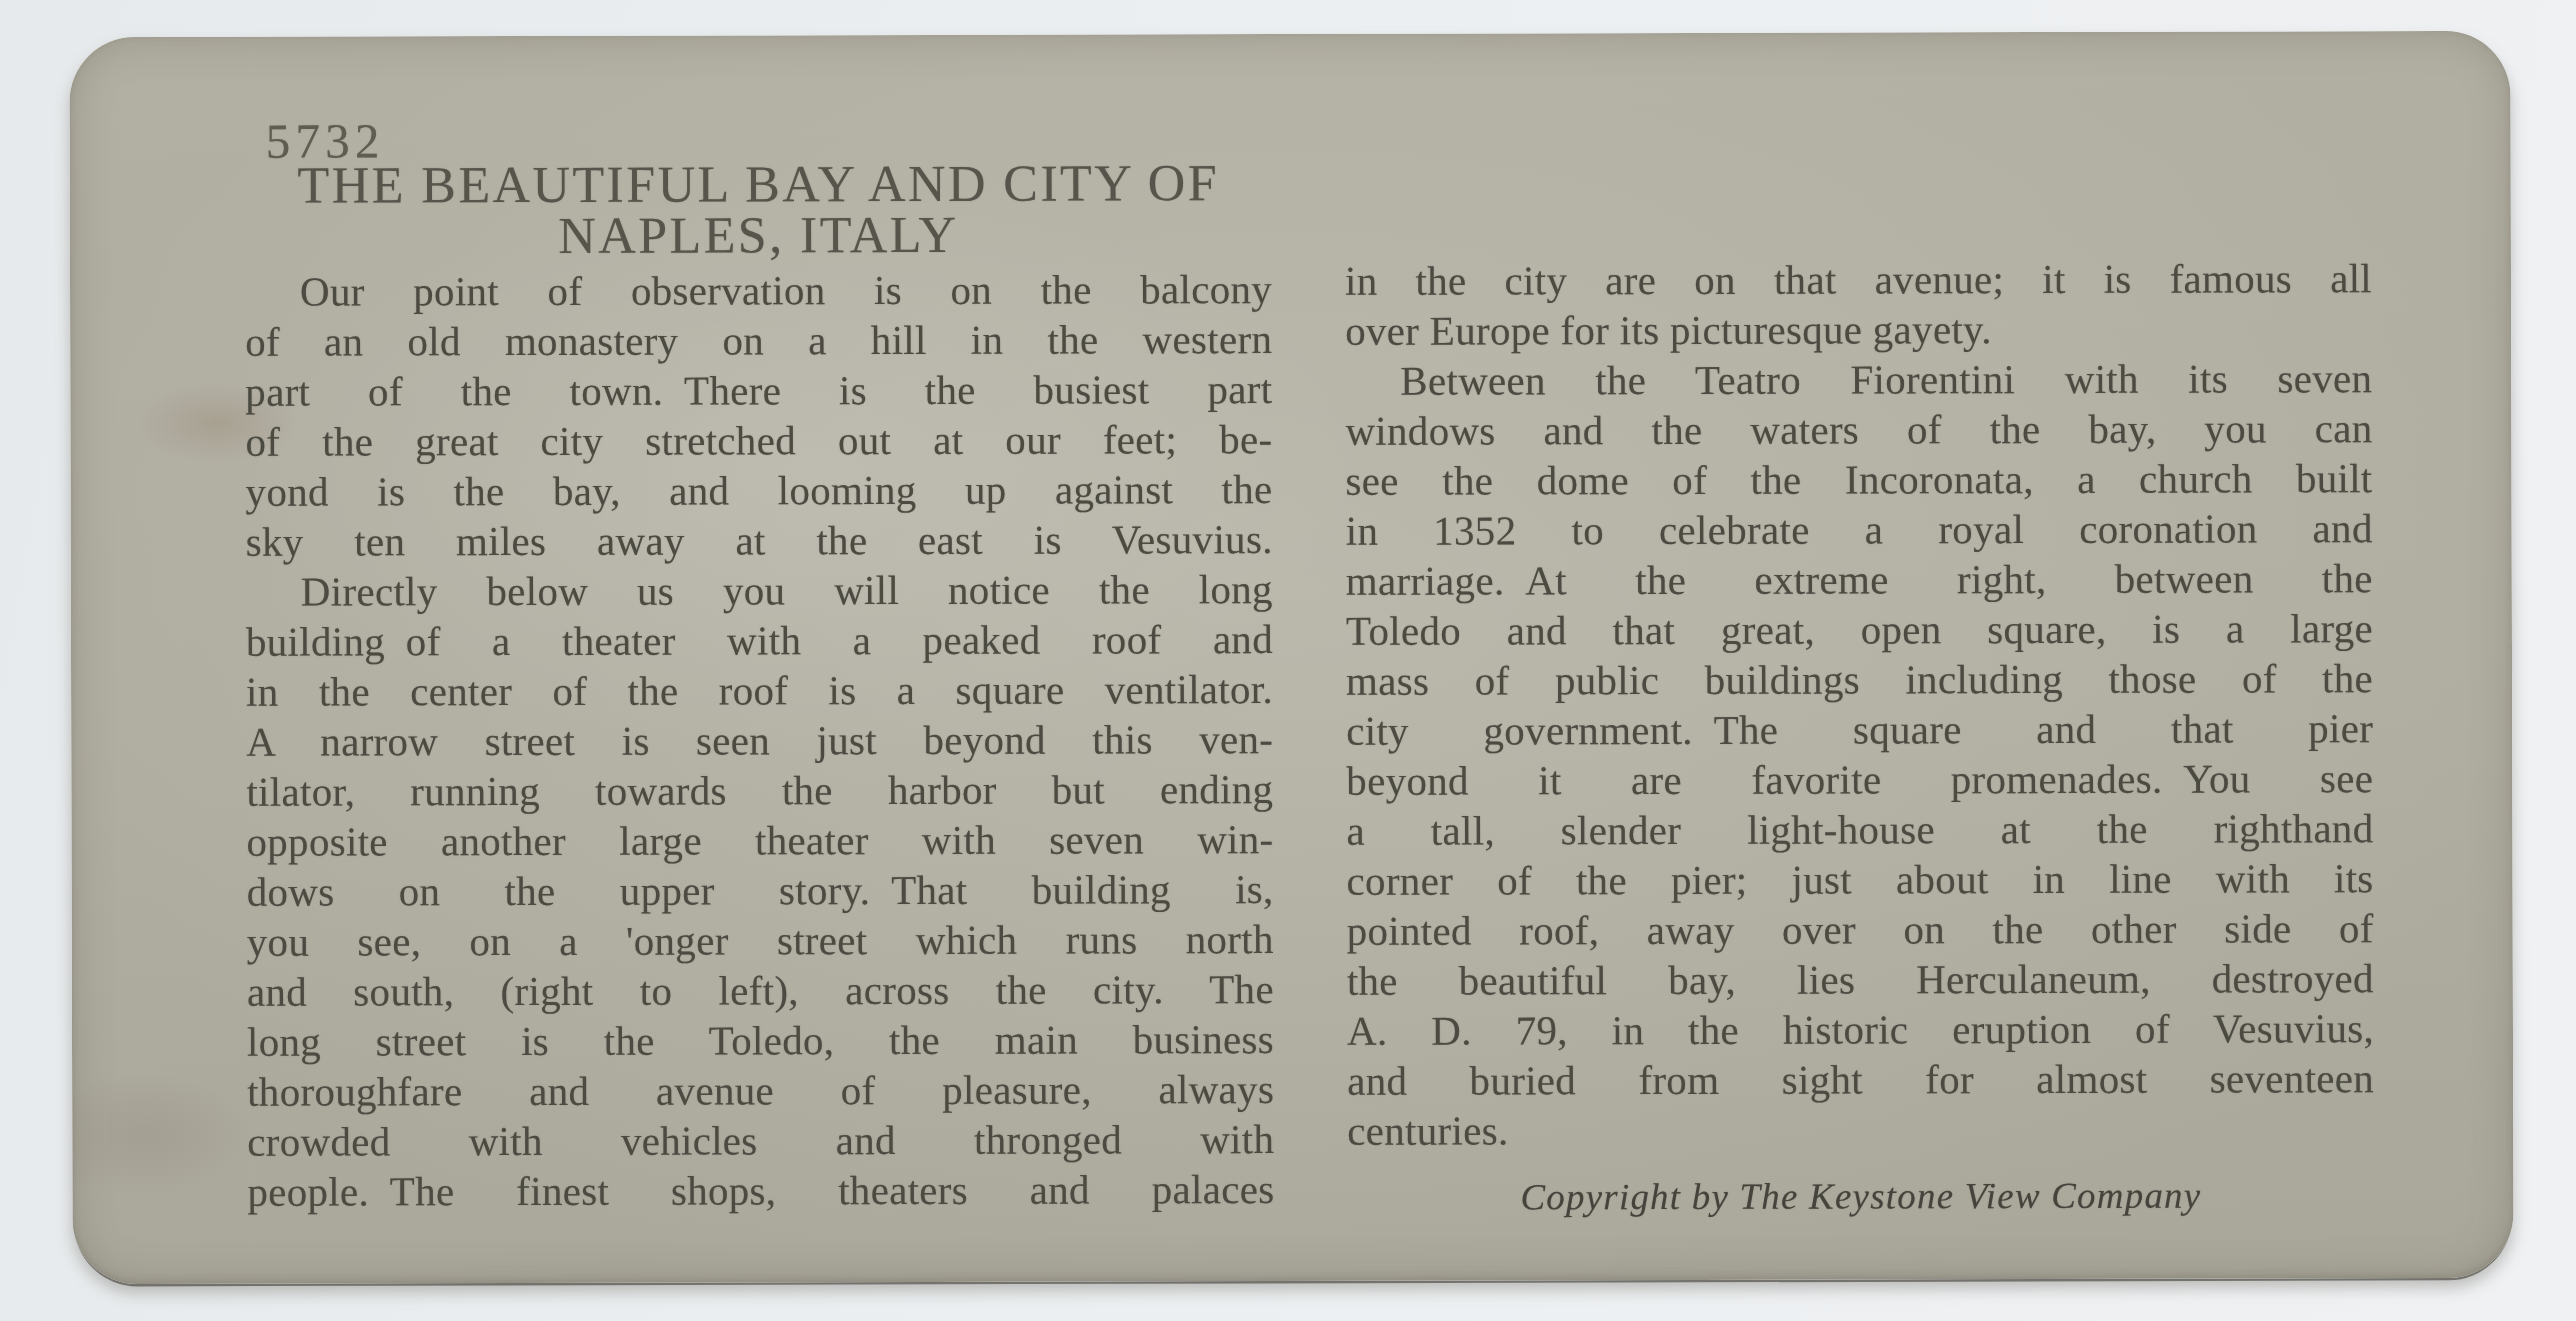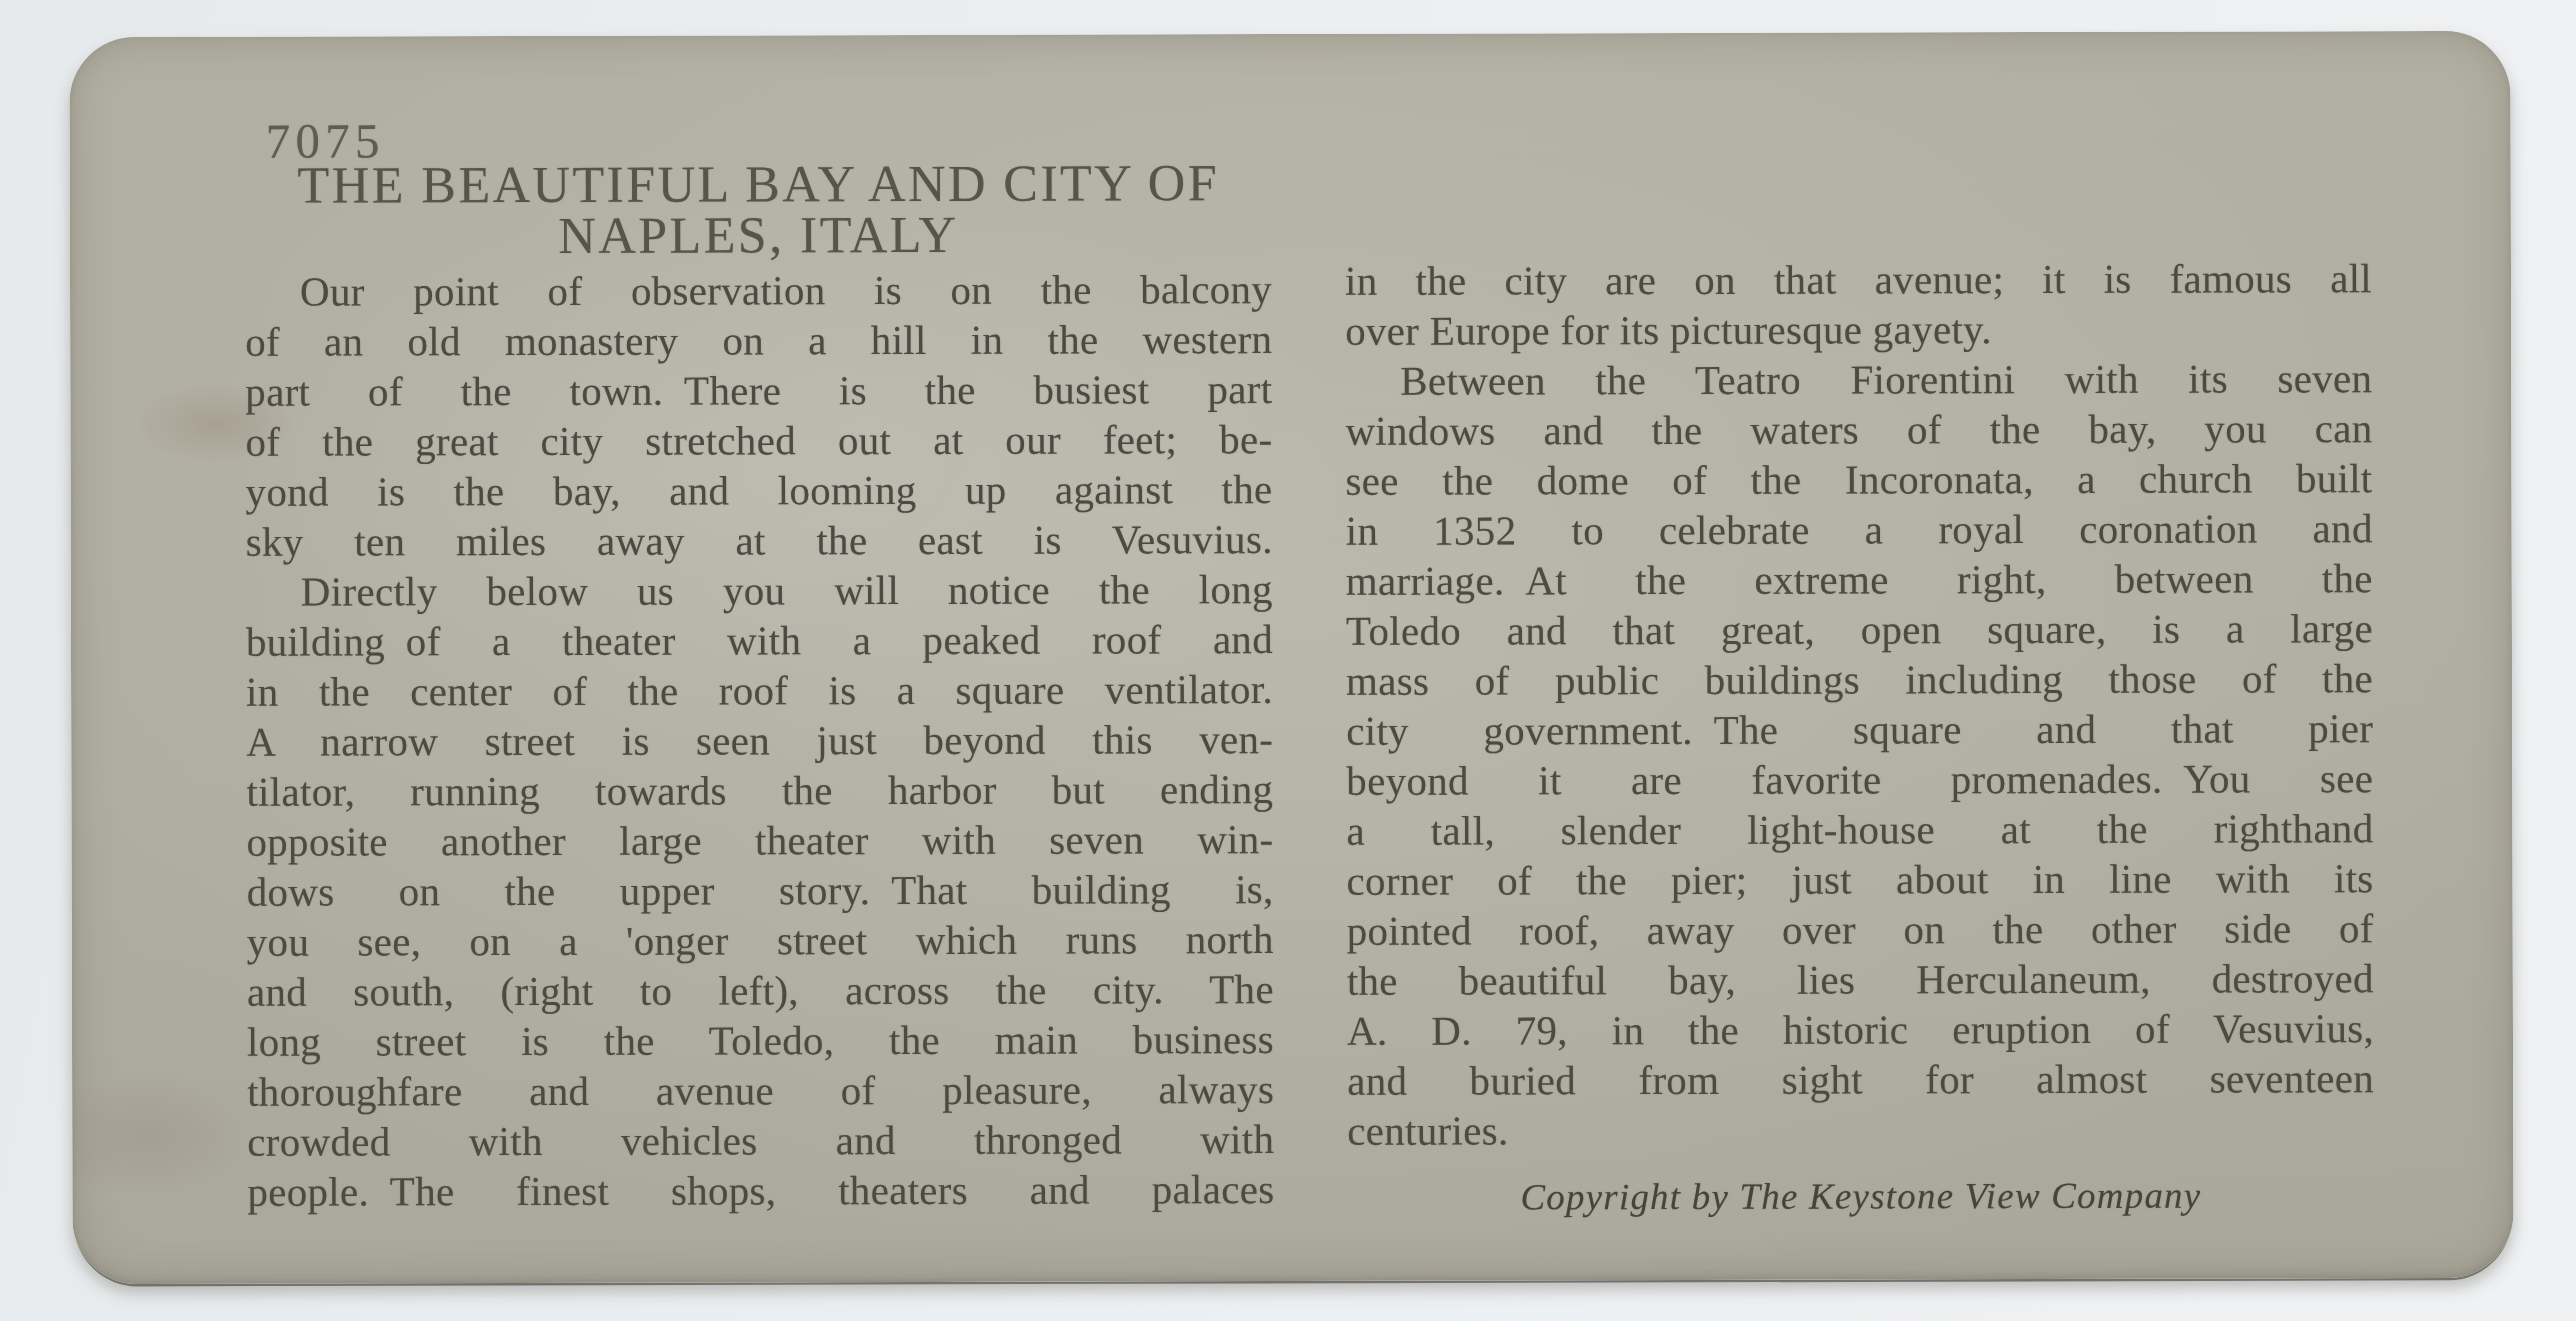--- a/index.html
+++ b/index.html
@@ -73,21 +73,21 @@
     font-size: 37px; letter-spacing: 1.2px;
     color: #45443c; text-shadow: 0 0 1.2px rgba(65,63,55,0.4);
   }
 </style>
 </head>
 <body>
 
 <div class="scene">
   <div class="card">
 
-    <div class="card-number">7075</div>
+    <div class="card-number">5732</div>
     <h1 class="title first">THE BEAUTIFUL BAY AND CITY OF</h1>
     <h1 class="title second">NAPLES, ITALY</h1>
 
     <div class="col left ink">
       <div class="line indent">Our point of observation is on the balcony</div>
       <div class="line">of an old monastery on a hill in the western</div>
       <div class="line">part of the town. There is the busiest part</div>
       <div class="line">of the great city stretched out at our feet; be-</div>
       <div class="line">yond is the bay, and looming up against the</div>
       <div class="line">sky ten miles away at the east is Vesuvius.</div>

